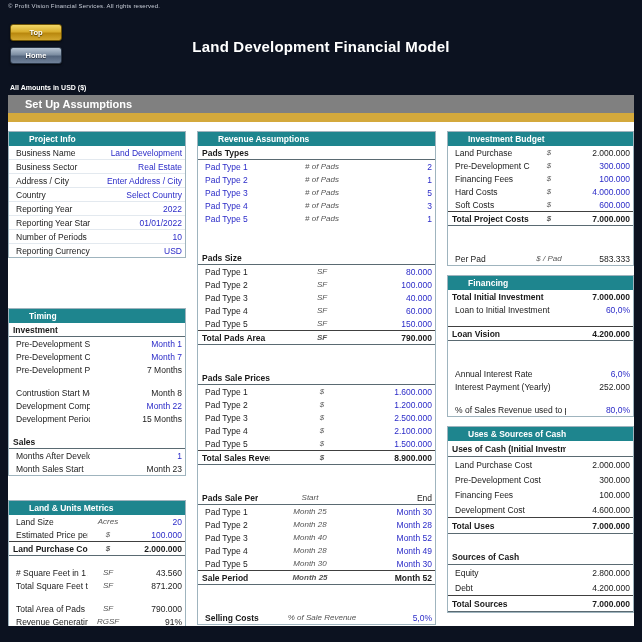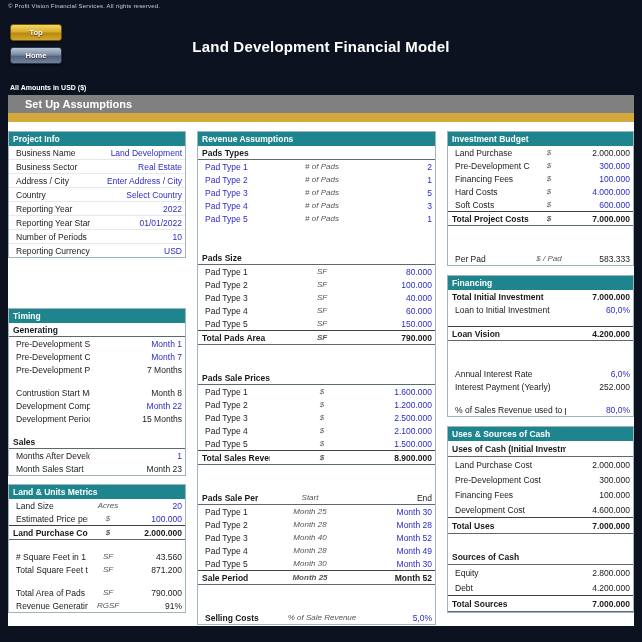--- a/index.html
+++ b/index.html
@@ -28,26 +28,26 @@
   .goldbar{position:absolute;left:8px;right:8px;top:113px;height:9px;background:var(--gold,#D4A93C);}
 
   .content{position:absolute;left:8px;right:8px;top:122px;height:504px;background:#FFFFFF;overflow:hidden;}
   .col{position:absolute;top:9px;}
   .col-left{left:0;width:178px;}
   .col-middle{left:189px;width:239px;}
   .col-right{left:439px;width:187px;}
 
   .section{border:1px solid #9FB4BE;background:#fff;box-sizing:border-box;}
   .col-left .section:nth-child(1){margin-bottom:50px;}
-  .col-left .section:nth-child(2){margin-bottom:8px;}
+  .col-left .section:nth-child(2){margin-bottom:24px;}
   .col-right .section{margin-bottom:9px;}
   .col-middle .section{min-height:494px;}
 
   .sec-header{height:14px;line-height:14px;background:var(--teal,#1E858E);color:#fff;
-       font-weight:bold;font-size:8.5px;padding-left:4px;}
+       font-weight:bold;font-size:8.5px;padding-left:20px;}
 
   .row{display:flex;align-items:center;height:13px;font-size:8.5px;color:#1A1A1A;padding:0 3px;}
   .lay-uses .row{height:15px;}
   .row .label{flex:1;padding-left:4px;white-space:nowrap;overflow:hidden;}
   .row .unit{width:40px;text-align:center;font-style:italic;color:#555;font-size:8px;white-space:nowrap;}
   .row .value{width:56px;text-align:right;white-space:nowrap;}
   .lay-pi .value{width:92px;}
   .lay-lum .unit{width:40px}.lay-lum .value{width:54px;}
   .lay-rev .unit{width:104px}.lay-rev .value{width:58px;}
   .lay-budget .unit{width:38px}.lay-budget .value{width:62px;}
@@ -124,21 +124,21 @@
             <span class="value">10</span>
           </div>
           <div class="row input">
             <span class="label">Reporting Currency</span>
             <span class="value">USD</span>
           </div>
         </div>
         <div class="section lay-pi">
           <div class="sec-header">Timing</div>
           <div class="row subhead">
-            <span class="label">Generating</span>
+            <span class="label">Investment</span>
             <span class="value"></span>
           </div>
           <div class="row input">
             <span class="label">Pre-Development Start Month</span>
             <span class="value">Month 1</span>
           </div>
           <div class="row input">
             <span class="label">Pre-Development Completion Month</span>
             <span class="value">Month 7</span>
           </div>

